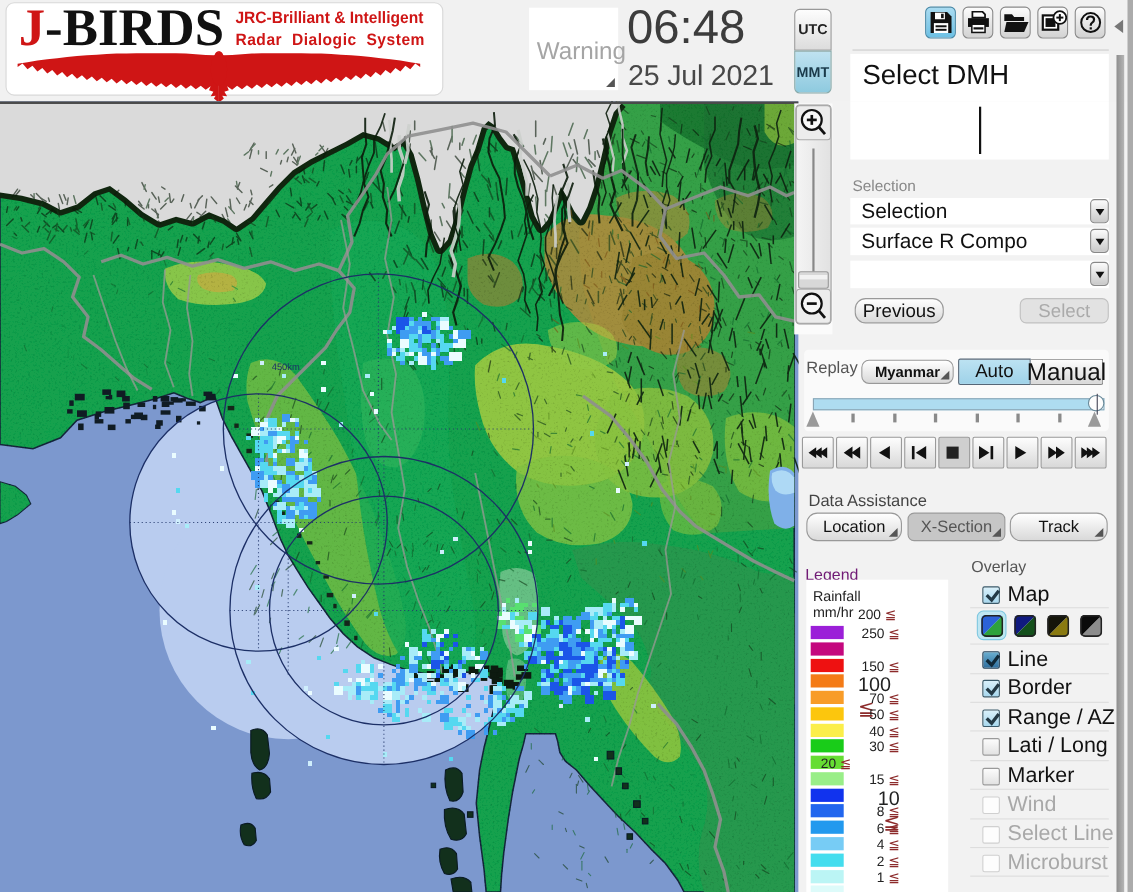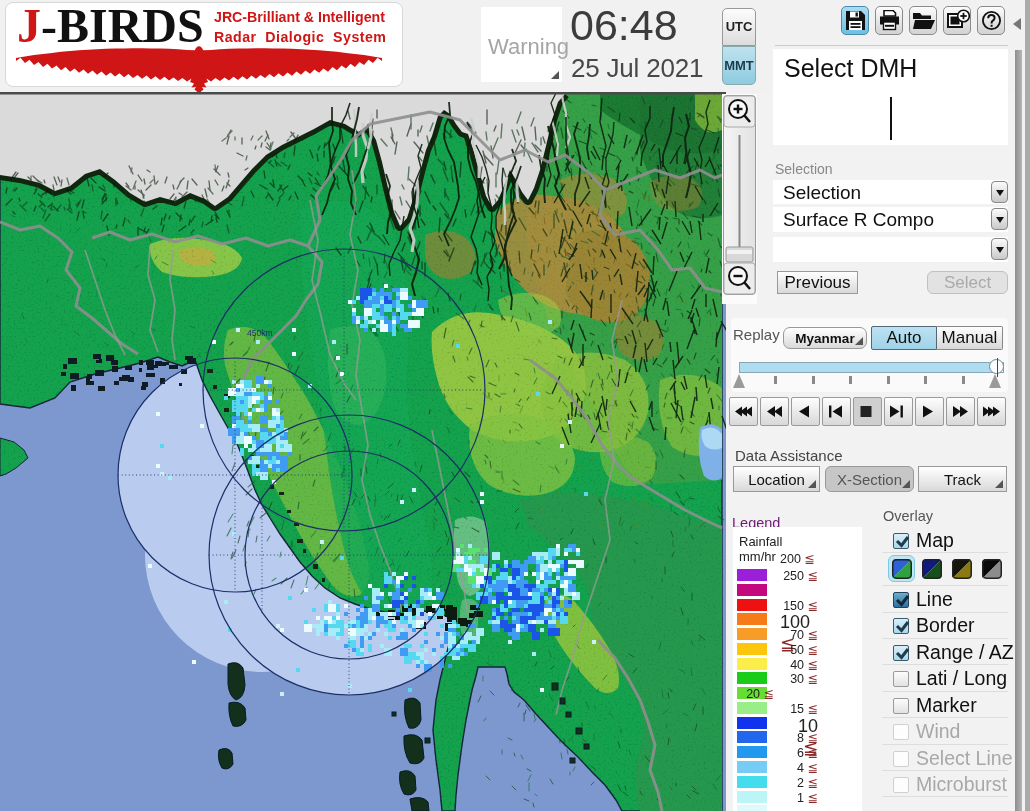--- a/index.html
+++ b/index.html
@@ -1,18 +1,18 @@
 <!DOCTYPE html>
 <html><head><meta charset="utf-8"><title>J-BIRDS</title>
 <style>
 *{margin:0;padding:0;box-sizing:border-box}
 body{width:1030px;height:811px;position:relative;overflow:hidden;background:#f2f2f2;
  font-family:"Liberation Sans",sans-serif;-webkit-font-smoothing:antialiased}
 .abs{position:absolute}
-.btn{position:absolute;background:linear-gradient(#ffffff,#d9d9d9);border:1px solid #999;border-radius:0;
+.btn{position:absolute;background:linear-gradient(#ffffff,#d9d9d9);border:1px solid #999;border-radius:10px;
  display:flex;align-items:center;justify-content:center;color:#111}
 .corner:after{content:"";position:absolute;right:3px;bottom:3px;width:0;height:0;
  border-left:8px solid transparent;border-bottom:8px solid #555}
 .ddbtn{position:absolute;left:991px;width:17px;height:22px;background:linear-gradient(#fbfbfb,#c9c9c9);
  border:1px solid #888;border-radius:4px}
 .ddbtn:after{content:"";position:absolute;left:4px;top:8px;width:0;height:0;
  border-left:4.5px solid transparent;border-right:4.5px solid transparent;border-top:6px solid #111}
 </style></head>
 <body>
 
@@ -2920,21 +2920,21 @@
 <div class="ddbtn" style="top:208px"></div>
 <div class="abs" style="left:773px;top:237px;width:235px;height:25px;background:#fff"></div>
 <div class="ddbtn" style="top:238px"></div>
 <div class="btn" style="left:777px;top:271px;width:81px;height:23px;font-size:17px">Previous</div>
 <div class="abs" style="left:927px;top:271px;width:81px;height:23px;background:#e2e2e2;border:1px solid #c0c0c0;border-radius:6px;display:flex;align-items:center;justify-content:center;font-size:17px;color:#aaa">Select</div>
 
 <div class="abs" style="left:731px;top:318px;width:277px;height:74px;background:#fafafa;border-radius:4px"></div>
 <div class="abs" style="left:733px;top:326px;font-size:15px;color:#555">Replay</div>
 <div class="btn corner" style="left:783px;top:327px;width:84px;height:22px;font-size:13.5px;font-weight:bold;border-radius:7px">Myanmar</div>
 <div class="abs" style="left:871px;top:326px;width:66px;height:24px;background:linear-gradient(#bce2f2,#9fd2e8);border:1px solid #567;display:flex;align-items:center;justify-content:center;font-size:17px;color:#111;border-radius:2px 0 0 2px">Auto</div>
-<div class="abs" style="left:937px;top:326px;width:66px;height:24px;background:linear-gradient(#fdfdfd,#d8d8d8);border:1px solid #888;border-left:none;display:flex;align-items:center;justify-content:center;font-size:17px;color:#111;border-radius:0 2px 2px 0">Manual</div>
+<div class="abs" style="left:937px;top:326px;width:66px;height:24px;background:linear-gradient(#fdfdfd,#d8d8d8);border:1px solid #888;border-left:none;display:flex;align-items:center;justify-content:center;font-size:22px;color:#111;border-radius:0 2px 2px 0">Manual</div>
 <div class="abs" style="left:739px;top:362px;width:265px;height:11px;background:#aedcf0;border:1px solid #8aa5b5"></div>
 <div class="abs" style="left:997px;top:363px;width:6px;height:9px;background:#f2fafd"></div>
 <div class="abs" style="left:989px;top:359px;width:15px;height:15px;background:#fdfdfd;border:1.5px solid #6a8a9a;border-radius:50%"></div>
 <div class="abs" style="left:996.5px;top:358px;width:1.5px;height:19px;background:#445"></div>
 <div style="position:absolute;left:774px;top:376px;width:3px;height:8px;background:#8a8a8a"></div>
 <div style="position:absolute;left:812px;top:376px;width:3px;height:8px;background:#8a8a8a"></div>
 <div style="position:absolute;left:849px;top:376px;width:3px;height:8px;background:#8a8a8a"></div>
 <div style="position:absolute;left:887px;top:376px;width:3px;height:8px;background:#8a8a8a"></div>
 <div style="position:absolute;left:924px;top:376px;width:3px;height:8px;background:#8a8a8a"></div>
 <div style="position:absolute;left:962px;top:376px;width:3px;height:8px;background:#8a8a8a"></div>

